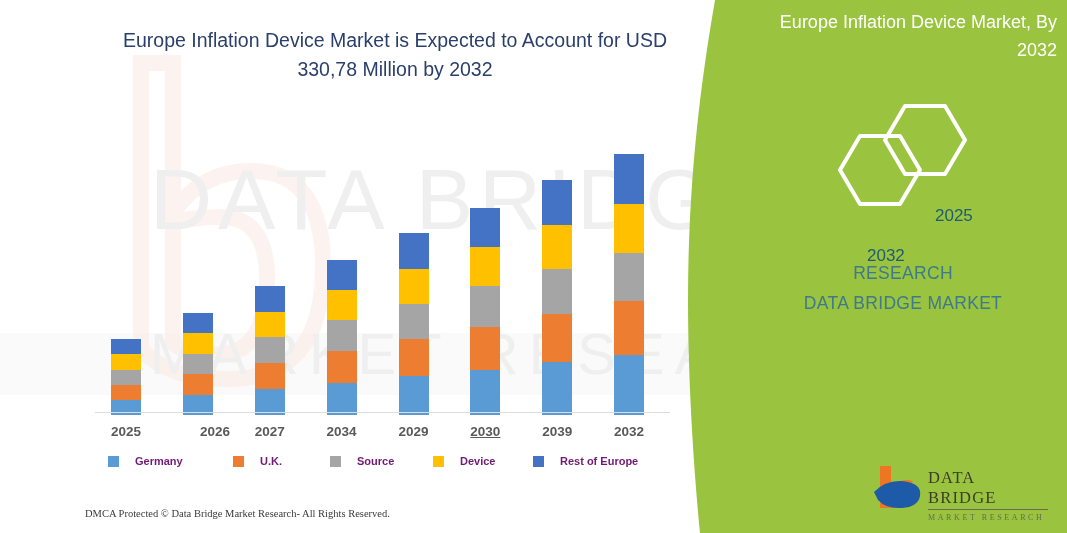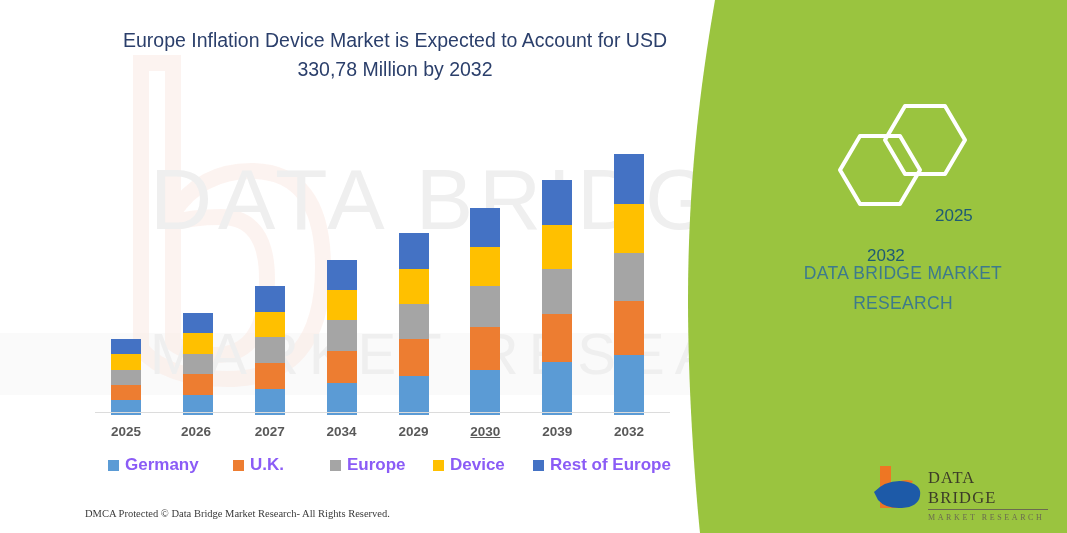--- a/index.html
+++ b/index.html
@@ -49,22 +49,22 @@
   .xlabel{
     position:absolute;width:62px;text-align:center;
     font-size:13.5px;font-weight:bold;color:#595959;
   }
 
   
   .legend{
     position:absolute;left:108px;top:455px;width:560px;height:20px;
   }
   .legend-item{
-    position:absolute;display:flex;align-items:center;gap:6px;
-    font-size:17px;font-weight:bold;color:#8b5cf6;white-space:nowrap;
+    position:absolute;display:flex;align-items:center;gap:16px;
+    font-size:11px;font-weight:bold;color:#701a75;white-space:nowrap;
   }
   .swatch{width:11px;height:11px;display:inline-block;flex:0 0 auto;}
 
   
   .footer{
     position:absolute;top:508px;height:16px;
     font-family:"Liberation Serif", serif;
     font-size:10.5px;color:#3a3a3a;white-space:nowrap;
   }
   .footer.left{left:85px;}
@@ -195,72 +195,73 @@
           <div class="seg" style="background: rgb(255, 192, 0); height: 48.9207px;"></div>
           <div class="seg" style="background: rgb(165, 165, 165); height: 48.9207px;"></div>
           <div class="seg" style="background: rgb(237, 125, 49); height: 53.655px;"></div>
           <div class="seg" style="background: rgb(91, 155, 213); height: 59.9673px;"></div>
         </div>
       </div>
     </div>
   <div class="axis-line"></div>
   <div class="xlabels" id="xlabels">
       <div class="xlabel" style="left: 0px;">2025</div>
-      <div class="xlabel" style="left: 70px;">2026</div>
+      <div class="xlabel" style="left: 89px;">2026</div>
       <div class="xlabel" style="left: 143.75px;">2027</div>
       <div class="xlabel" style="left: 215.625px;">2034</div>
       <div class="xlabel" style="left: 287.5px;">2029</div>
       <div class="xlabel" style="left: 359.375px; text-decoration: underline;">2030</div>
       <div class="xlabel" style="left: 431.25px;">2039</div>
       <div class="xlabel" style="left: 503.125px;">2032</div>
     </div>
 
   <div class="legend" id="legend">
       <div class="legend-item" style="left: 0px;">
         <span class="swatch" style="background: rgb(91, 155, 213);"></span>
         <span>Germany</span>
       </div>
       <div class="legend-item" style="left: 125px;">
         <span class="swatch" style="background: rgb(237, 125, 49);"></span>
         <span>U.K.</span>
       </div>
       <div class="legend-item" style="left: 222px;">
         <span class="swatch" style="background: rgb(165, 165, 165);"></span>
-        <span>Europe</span>
+        <span>Source</span>
       </div>
       <div class="legend-item" style="left: 325px;">
         <span class="swatch" style="background: rgb(255, 192, 0);"></span>
         <span>Device</span>
       </div>
       <div class="legend-item" style="left: 425px;">
         <span class="swatch" style="background: rgb(68, 114, 196);"></span>
         <span>Rest of Europe</span>
       </div>
     </div>
 
   <div class="footer left">DMCA Protected © Data Bridge Market Research-  All Rights Reserved.</div>
 
   <svg class="green-panel" viewBox="0 0 1067 533" preserveAspectRatio="none">
     <path d="M715,0 L1067,0 L1067,533 L700,533 C700,533 688,420 688,300 C688,170 703,70 715,0 Z" fill="#9ac43f"></path>
   </svg>
 
   <div class="green-content">
+    <div class="panel-title">Europe Inflation Device Market, By 2032</div>
 
     <div class="hexwrap">
       <svg width="180" height="122" viewBox="0 0 180 122">
         <polygon points="70,18 110,18 130,52 110,86 70,86 50,52" fill="none" stroke="#ffffff" stroke-width="4" stroke-linejoin="round"></polygon>
         <polygon points="25,48 65,48 85,82 65,116 25,116 5,82" fill="none" stroke="#ffffff" stroke-width="4" stroke-linejoin="round"></polygon>
       </svg>
       <div class="hex-label hex-2025-label">2025</div>
       <div class="hex-label hex-2032-label">2032</div>
     </div>
 
     <div class="dbmr">
+      <div>RESEARCH</div>
       <div>DATA BRIDGE MARKET</div>
-      <div>RESEARCH</div>
     </div>
   </div>
 
   <div class="logo">
     <svg width="52" height="50" viewBox="0 0 52 50">
       <path d="M10 4 h11 v22 q9-11 22-7 q-4 9 -16 12 v15 H10 z" fill="#ee7623"></path>
       <path d="M4 30 q14-14 34-10 q14 3 12 14 q-2 11 -18 12 q-16 1 -24-8 z
                M18 28 q10-4 18 0 q6 3 3 8 q-4 6 -14 5 q-8-1 -10-7 z" fill="#1d5aa8"></path>
     </svg>
     <div class="logo-text">

